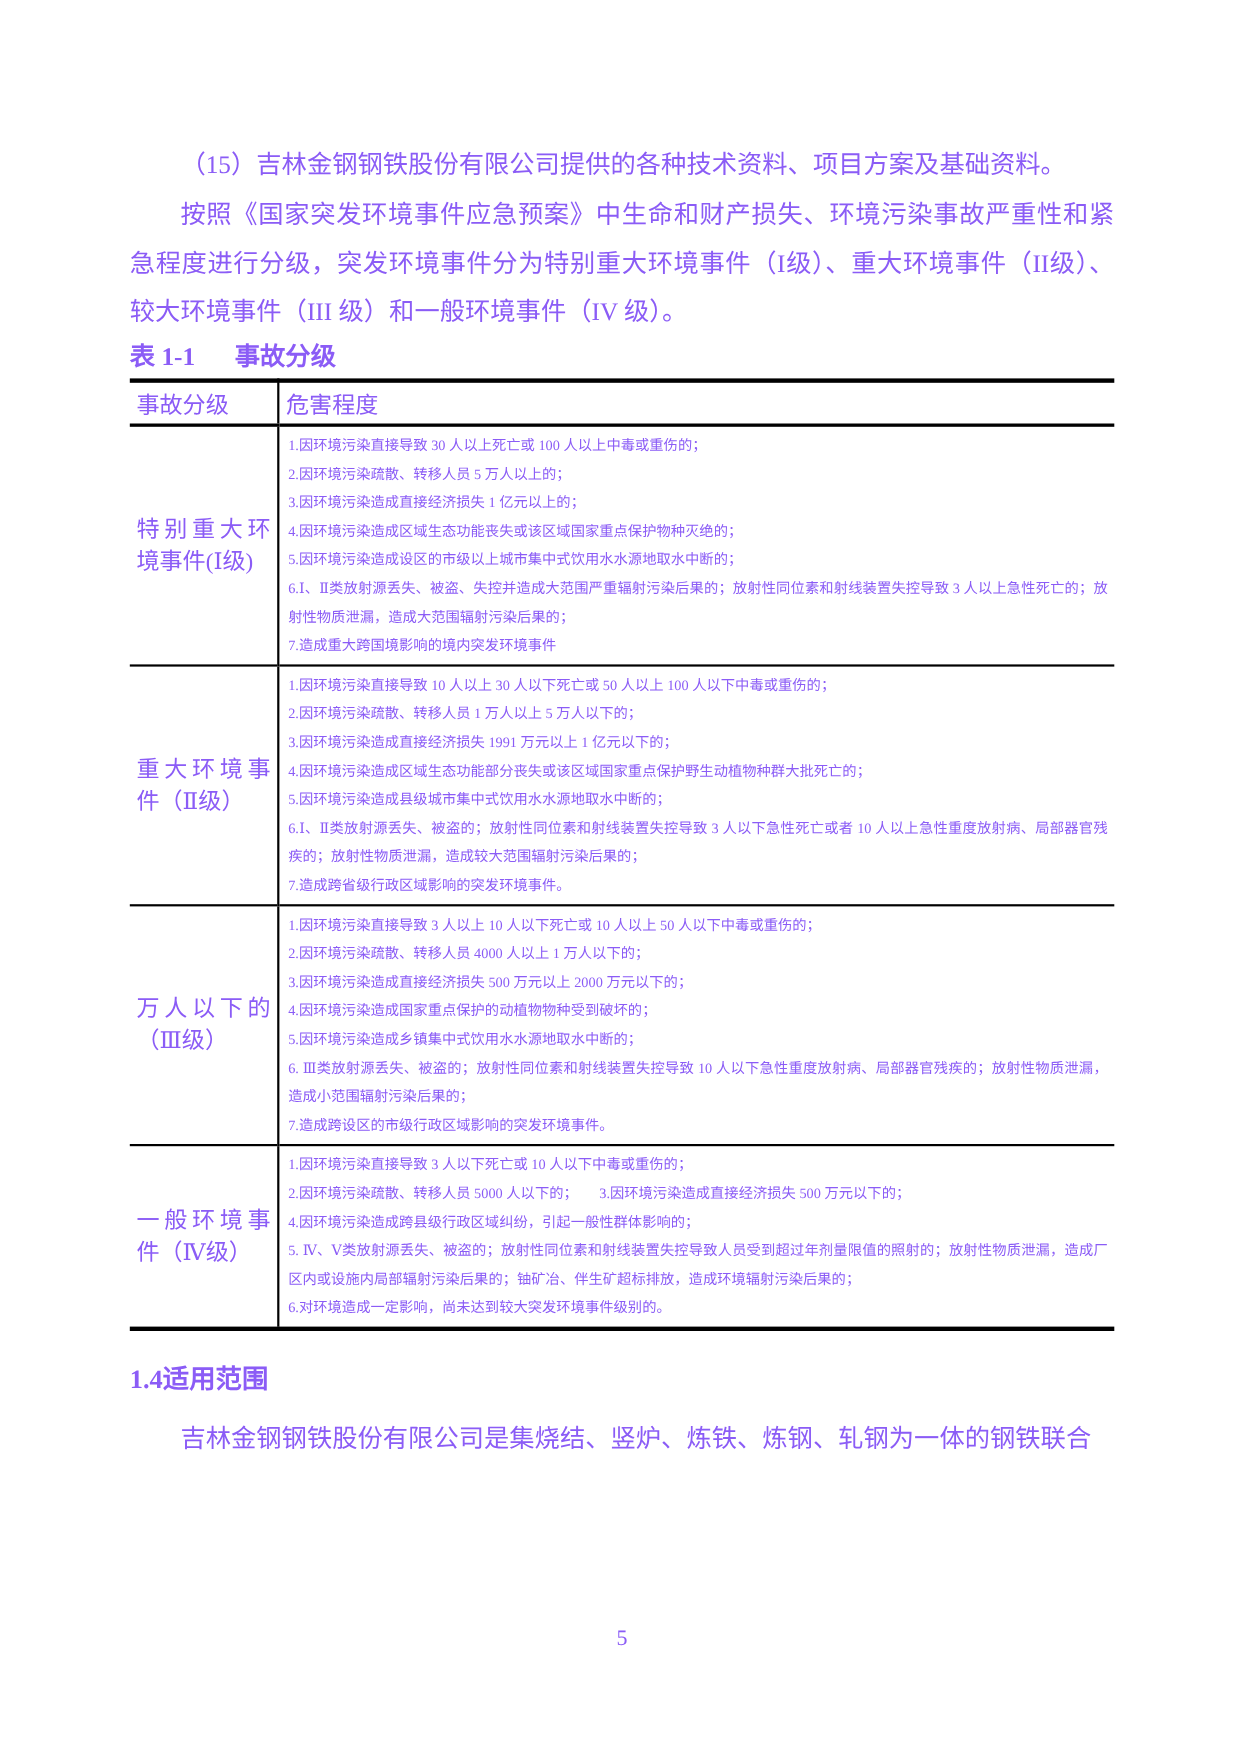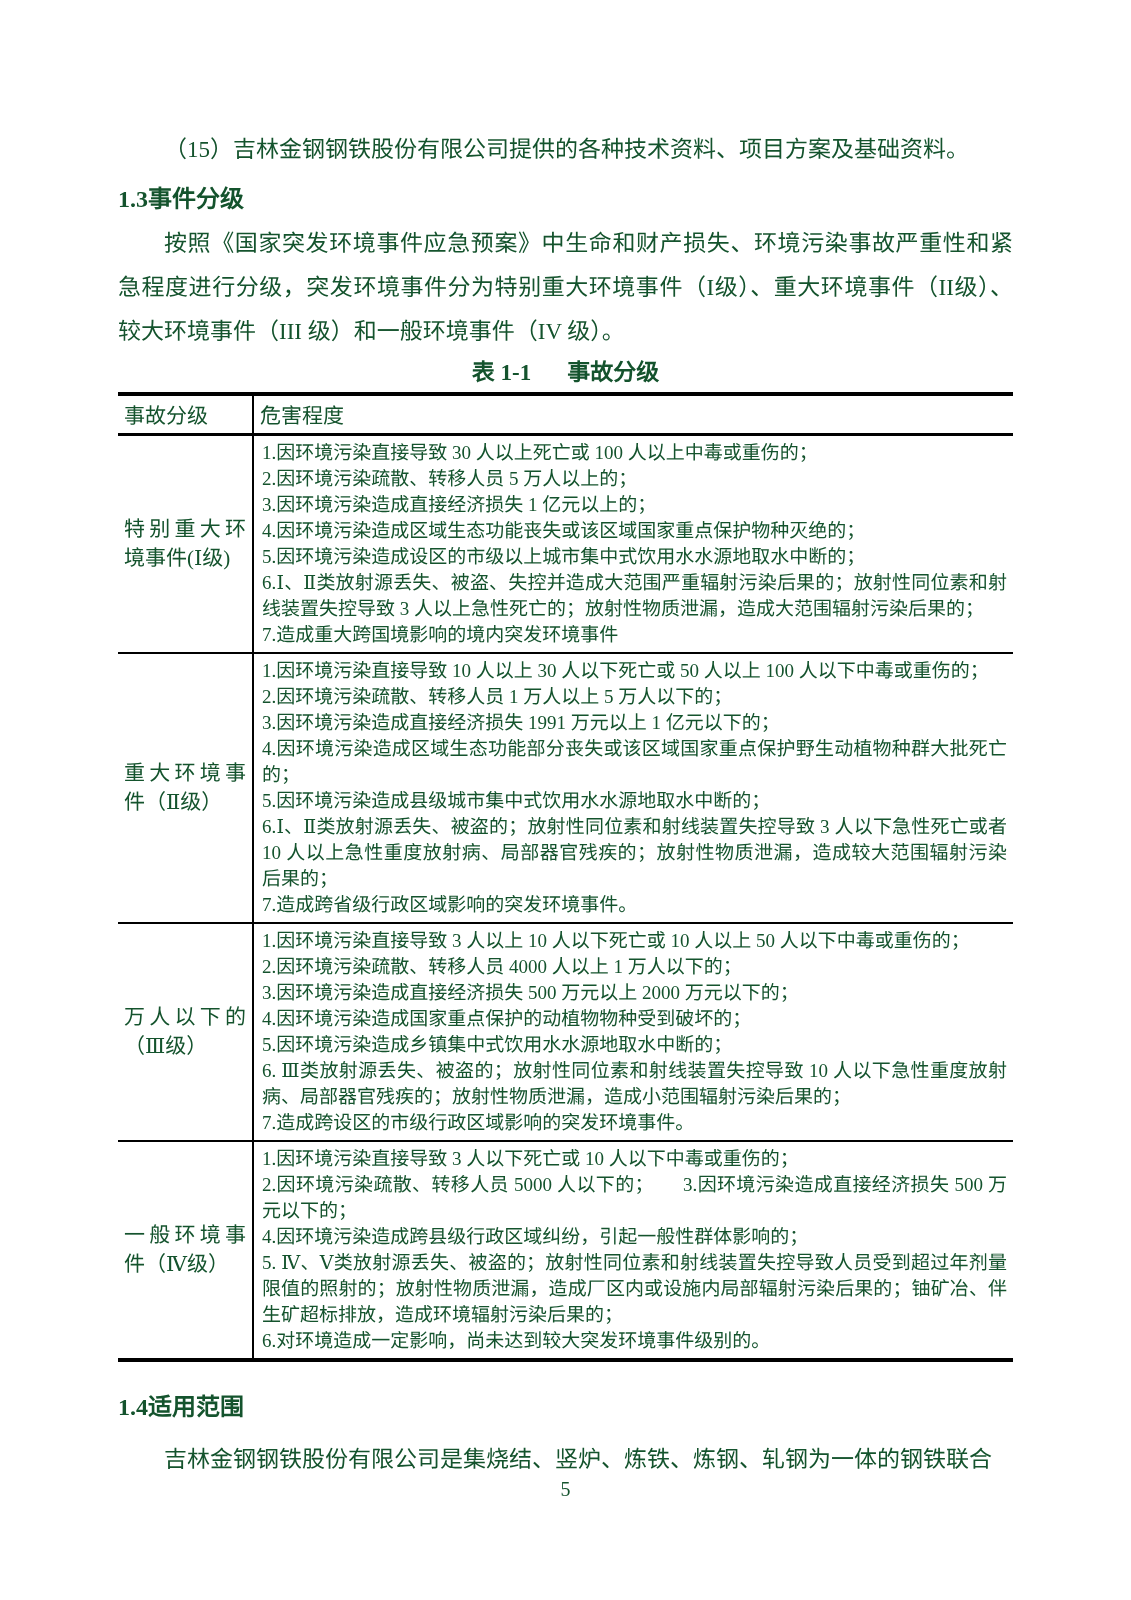--- a/index.html
+++ b/index.html
@@ -3,41 +3,41 @@
 <meta charset="utf-8">
 <style>
   * { margin: 0; padding: 0; box-sizing: border-box; }
   html, body { background: #ffffff; }
   .page {
     position: relative;
     width: 1131px;
     height: 1600px;
     margin: 0 auto;
     background: #ffffff;
-    color: #14532d;
+    color: #8b5cf6;
     font-family: "Liberation Serif", "DejaVu Serif", serif;
     padding: 134px 118px 0 118px;
     overflow: hidden;
   }
   .para {
     font-size: 23px;
     line-height: 32px;
     text-align: justify;
   }
   .para.indent { text-indent: 46px; }
   .para.spaced { line-height: 44px; }
   .heading {
     font-size: 24px;
     font-weight: bold;
     line-height: 30px;
     margin-top: 18px;
   }
   .para-1-3 { margin-top: 8px; }
   .table-caption {
-    text-align: center;
+    text-align: left;
     font-weight: bold;
     font-size: 23px;
     line-height: 30px;
     margin-top: 4px;
   }
   .caption-gap { display: inline-block; width: 36px; }
   table.classification-table {
     width: 100%;
     border-collapse: collapse;
     border-top: 4px solid #000;
@@ -59,21 +59,21 @@
   td.level-cell {
     vertical-align: middle;
     font-size: 21px;
     line-height: 29px;
     padding: 4px 6px;
     text-align: justify;
     text-justify: inter-character;
   }
   td.items-cell {
     vertical-align: top;
-    font-size: 19px;
+    font-size: 13px;
     line-height: 26px;
     padding: 4px 6px 4px 8px;
   }
   .item-line { text-align: justify; }
   .heading-1-4 { margin-top: 30px; }
   .para-1-4 { margin-top: 20px; line-height: 36px; }
   .page-number {
     position: absolute;
     left: 0;
     top: 1478px;
@@ -82,21 +82,20 @@
     font-size: 20px;
   }
 </style>
 </head>
 <body>
 
 <div class="page">
 
   <p class="para indent">（15）吉林金钢钢铁股份有限公司提供的各种技术资料、项目方案及基础资料。</p>
 
-  <h2 class="heading">1.3事件分级</h2>
 
   <p class="para indent spaced para-1-3">按照《国家突发环境事件应急预案》中生命和财产损失、环境污染事故严重性和紧急程度进行分级，突发环境事件分为特别重大环境事件（I级）、重大环境事件（II级）、较大环境事件（III 级）和一般环境事件（IV 级）。</p>
 
   <div class="table-caption">
     <span>表 1-1</span><span class="caption-gap"></span><span>事故分级</span>
   </div>
 
   <table class="classification-table">
     <thead>
       <tr>

